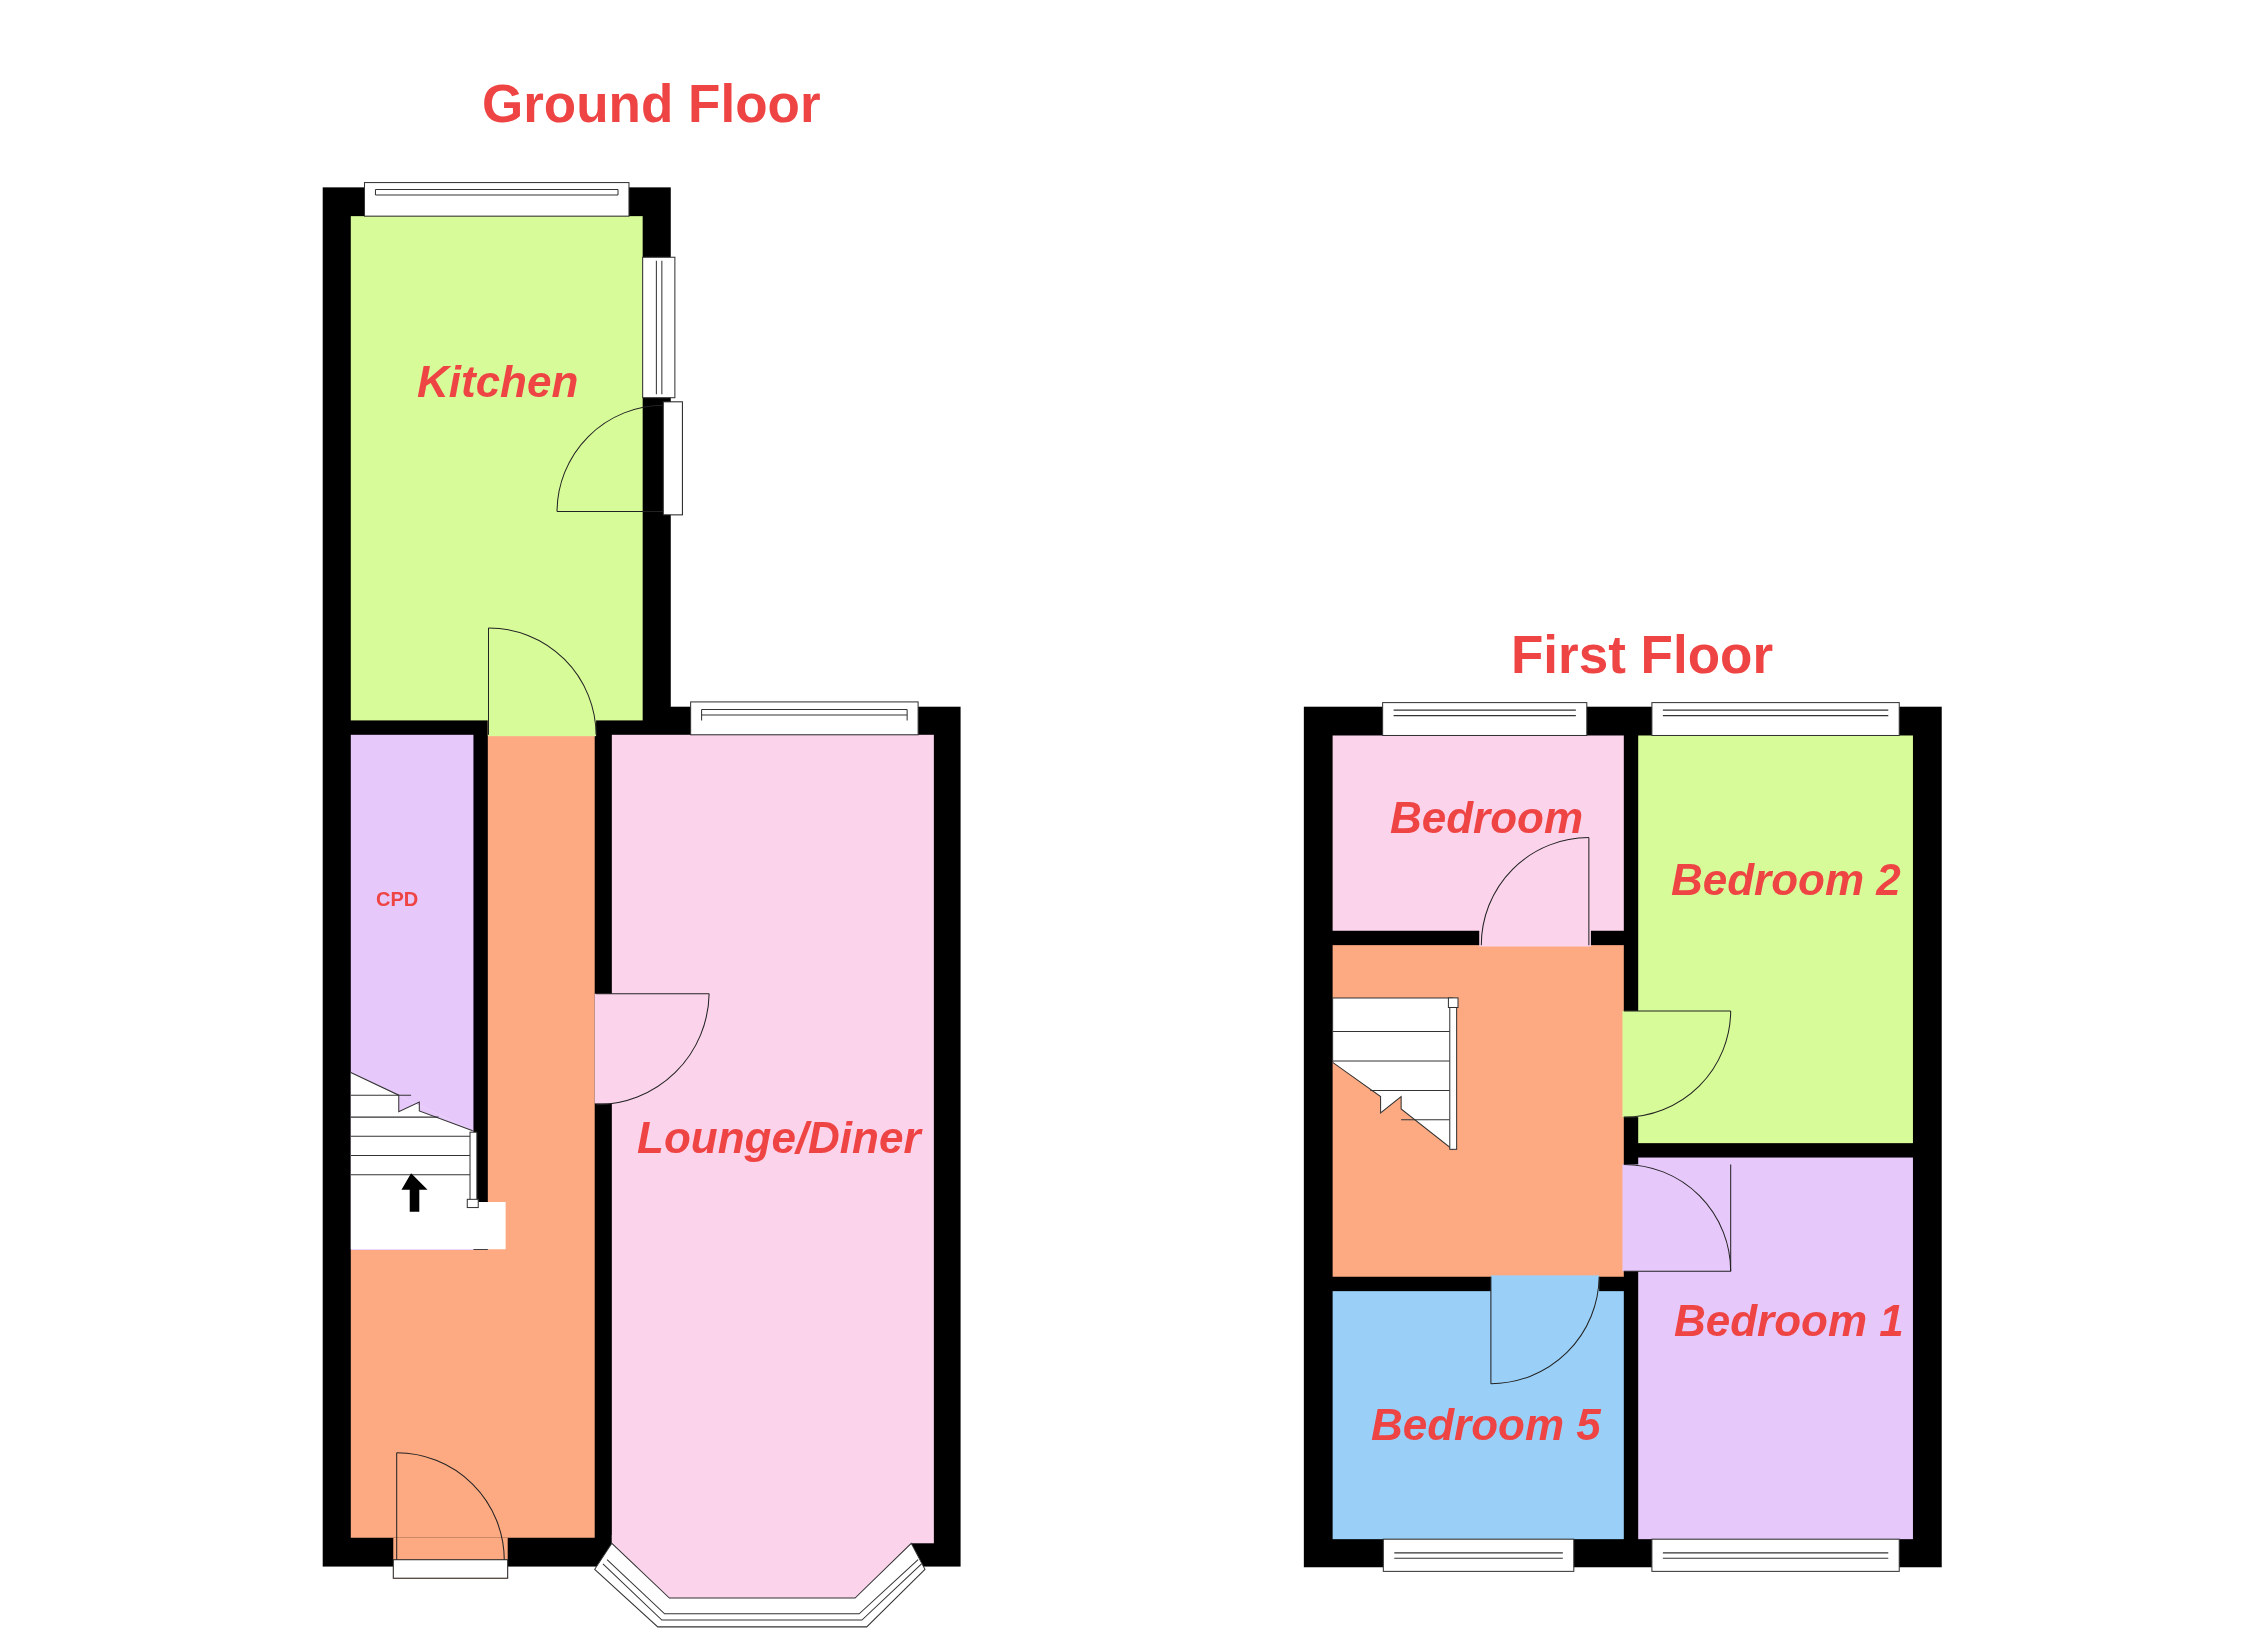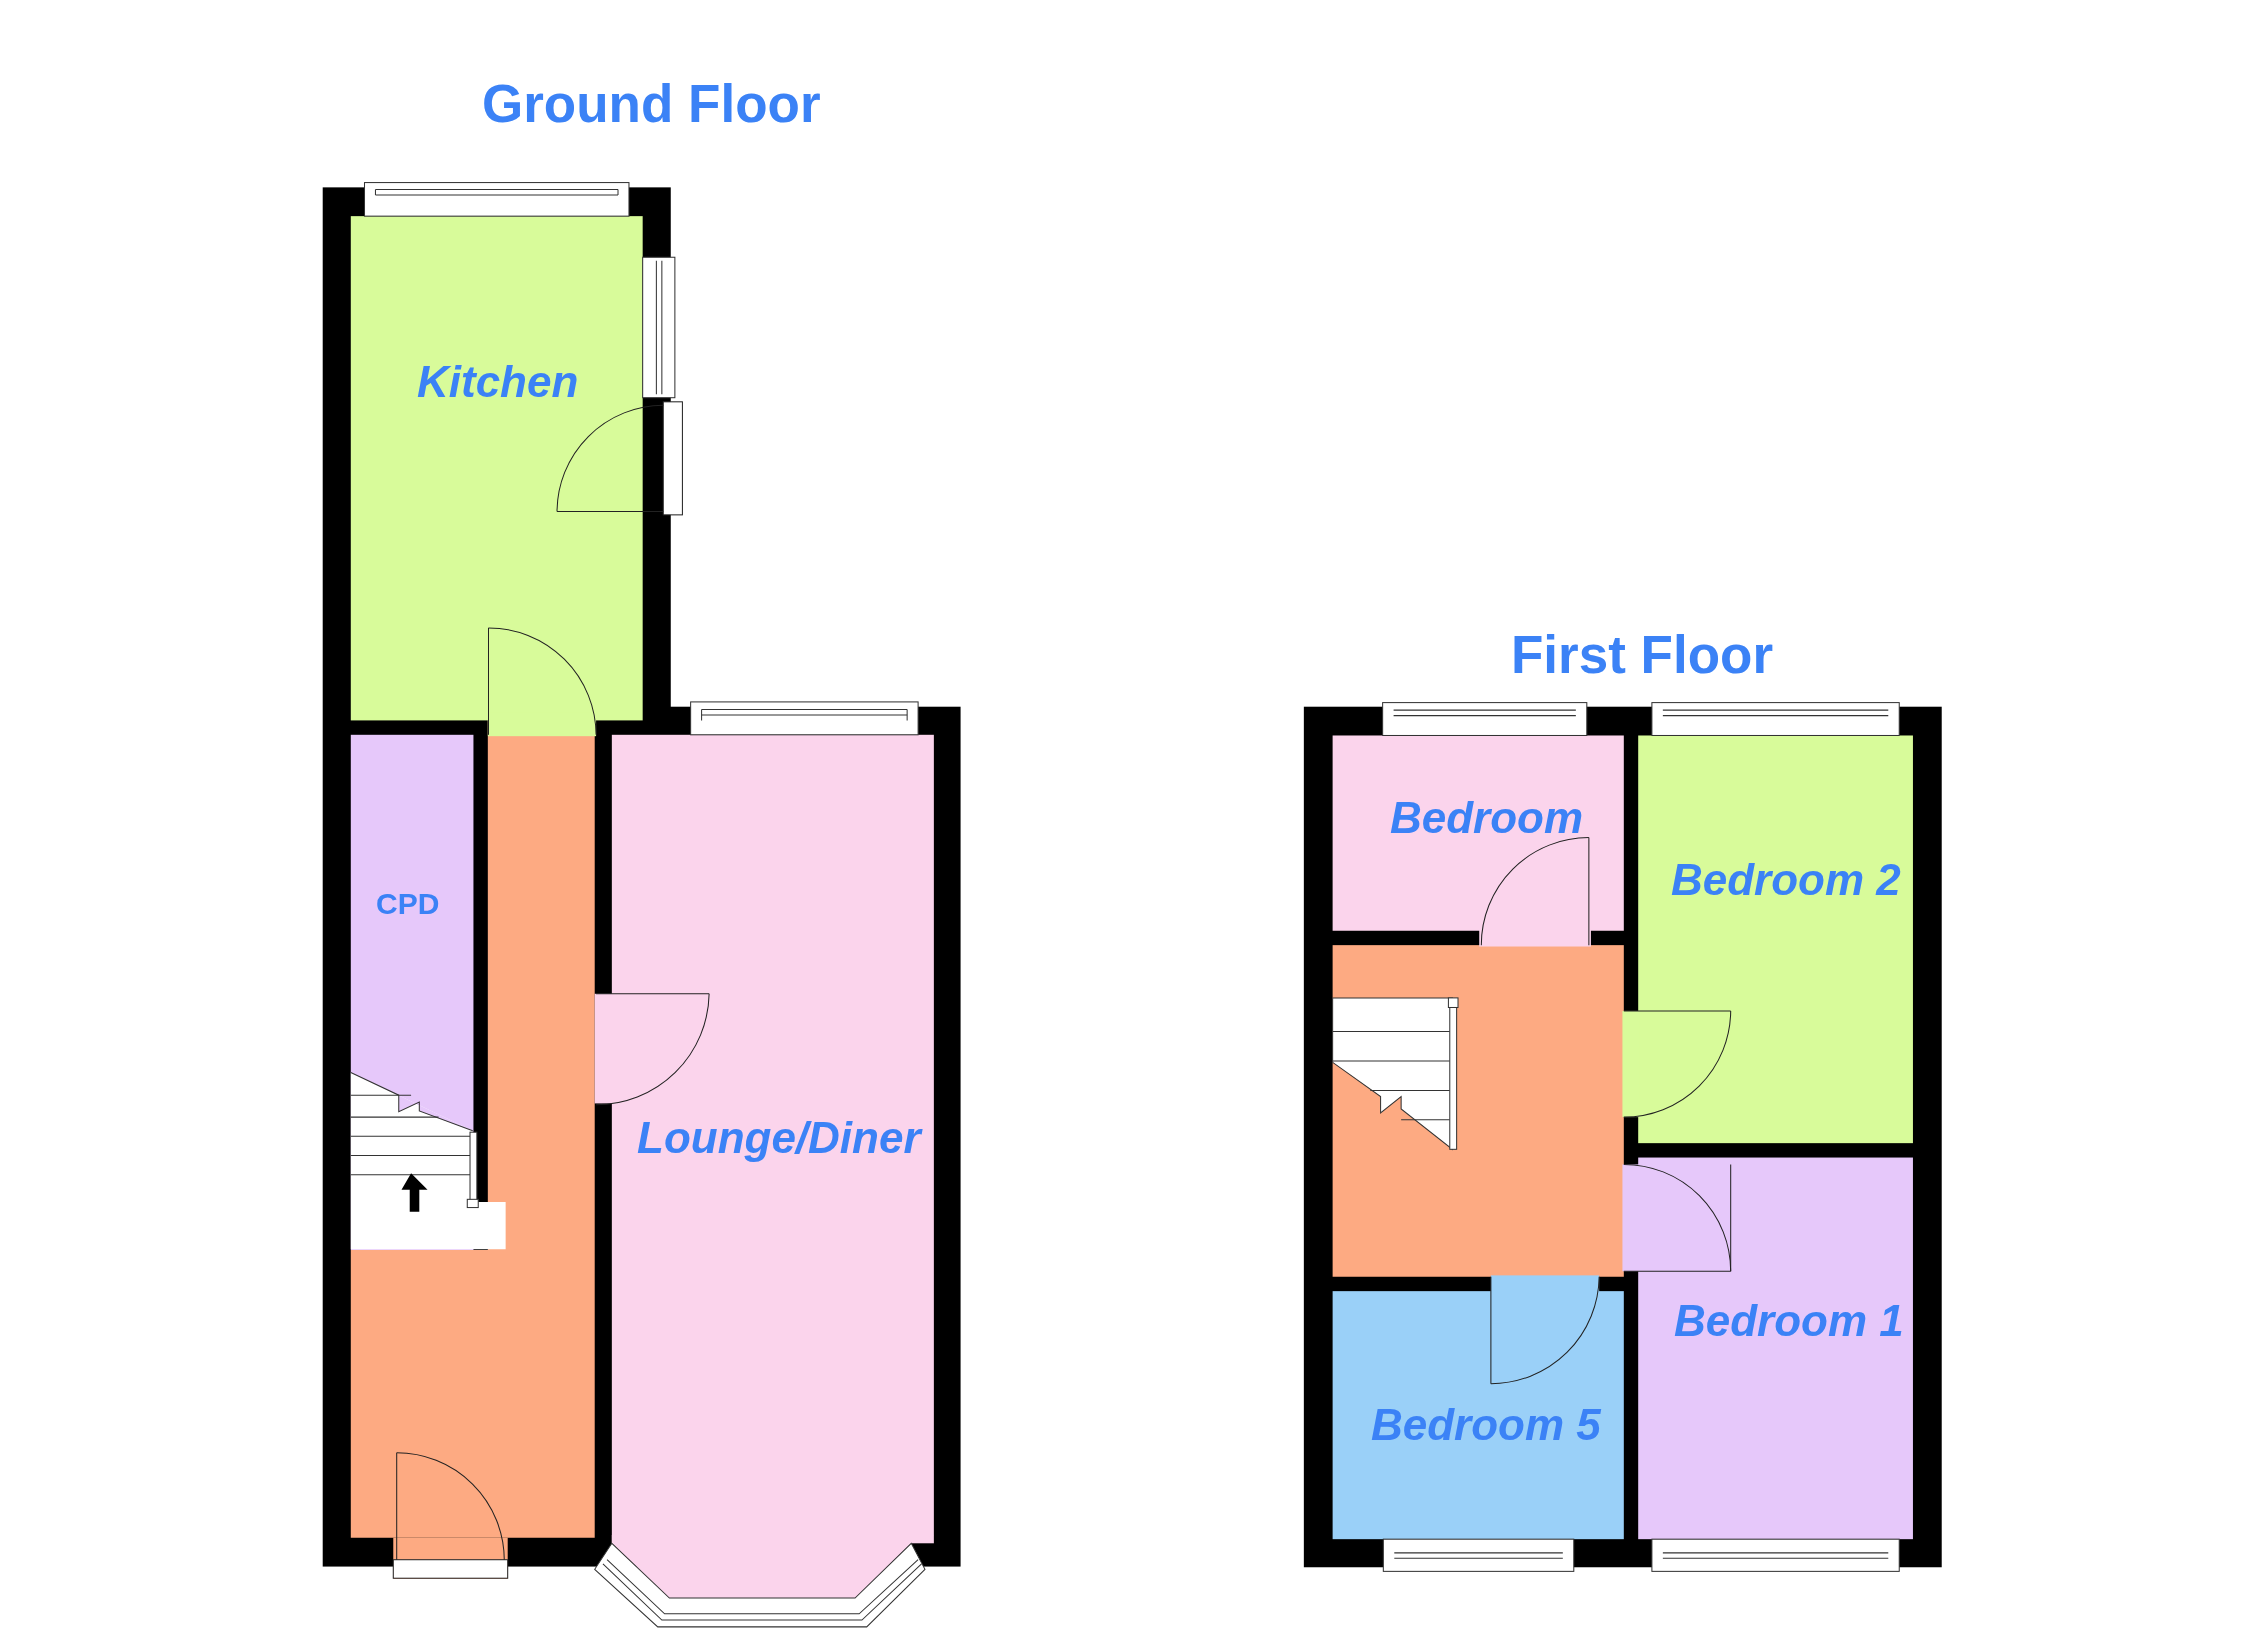--- a/index.html
+++ b/index.html
@@ -1,21 +1,21 @@
 <!DOCTYPE html>
 <html style="font-size:11px"><head>
 <meta charset="utf-8">
 <style>
   html,body{margin:0;padding:0;background:#fff;}
   body{width:2261px;height:1645px;position:relative;overflow:hidden;font-family:"Liberation Sans",sans-serif;}
   svg{position:absolute;left:0;top:0;}
-  .lbl{position:absolute;font-family:"Liberation Sans",sans-serif;font-weight:bold;color:#3b82f6;white-space:nowrap;line-height:1;}
+  .lbl{position:absolute;font-family:"Liberation Sans",sans-serif;font-weight:bold;color:#ef4444;white-space:nowrap;line-height:1;}
   .title{font-size:53px;}
   .room{font-size:44px;font-style:italic;}
-  .small{font-size:30px;}
+  .small{font-size:20px;}
 </style>
 </head>
 <body>
 
 <svg width="2261" height="1645" viewBox="0 0 3300 2400">
 
   <g>
 
     <rect x="471" y="273" width="508" height="2013" fill="#000"></rect>
     <rect x="871" y="1031" width="531" height="1255" fill="#000"></rect>

